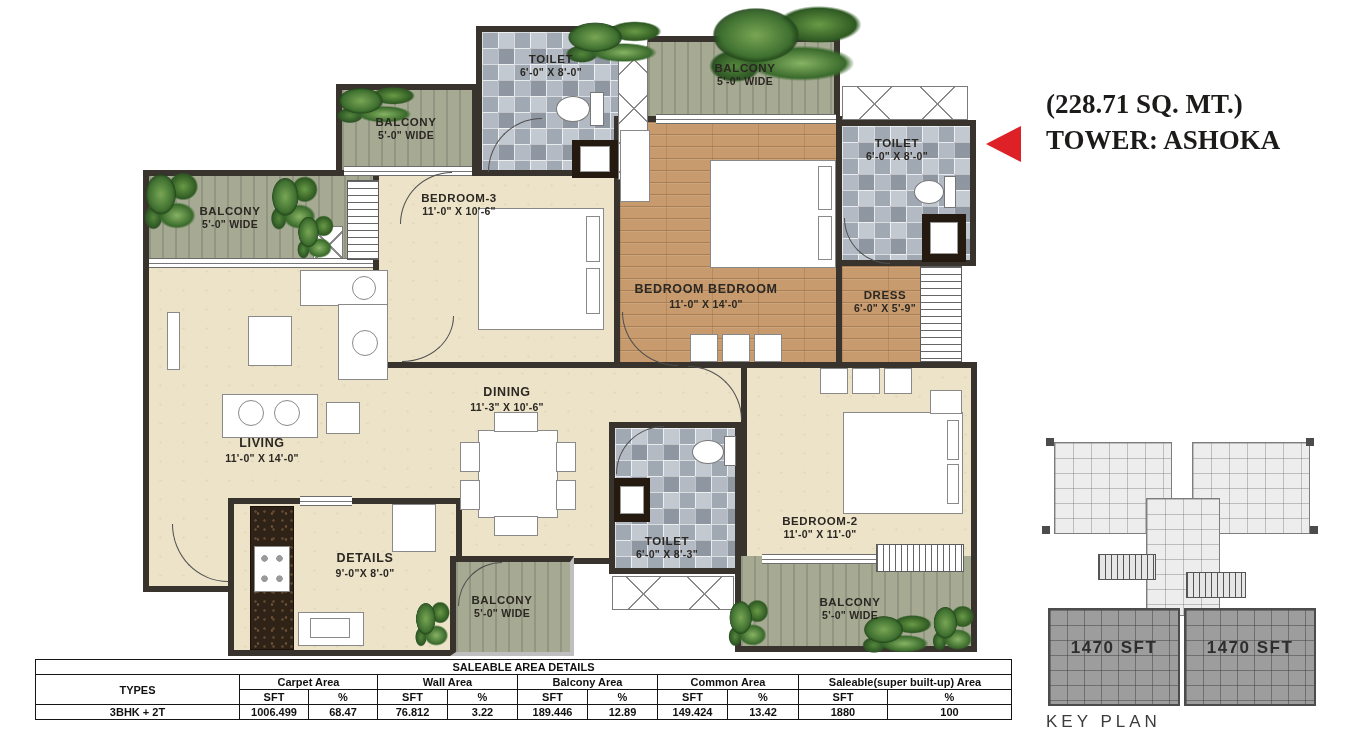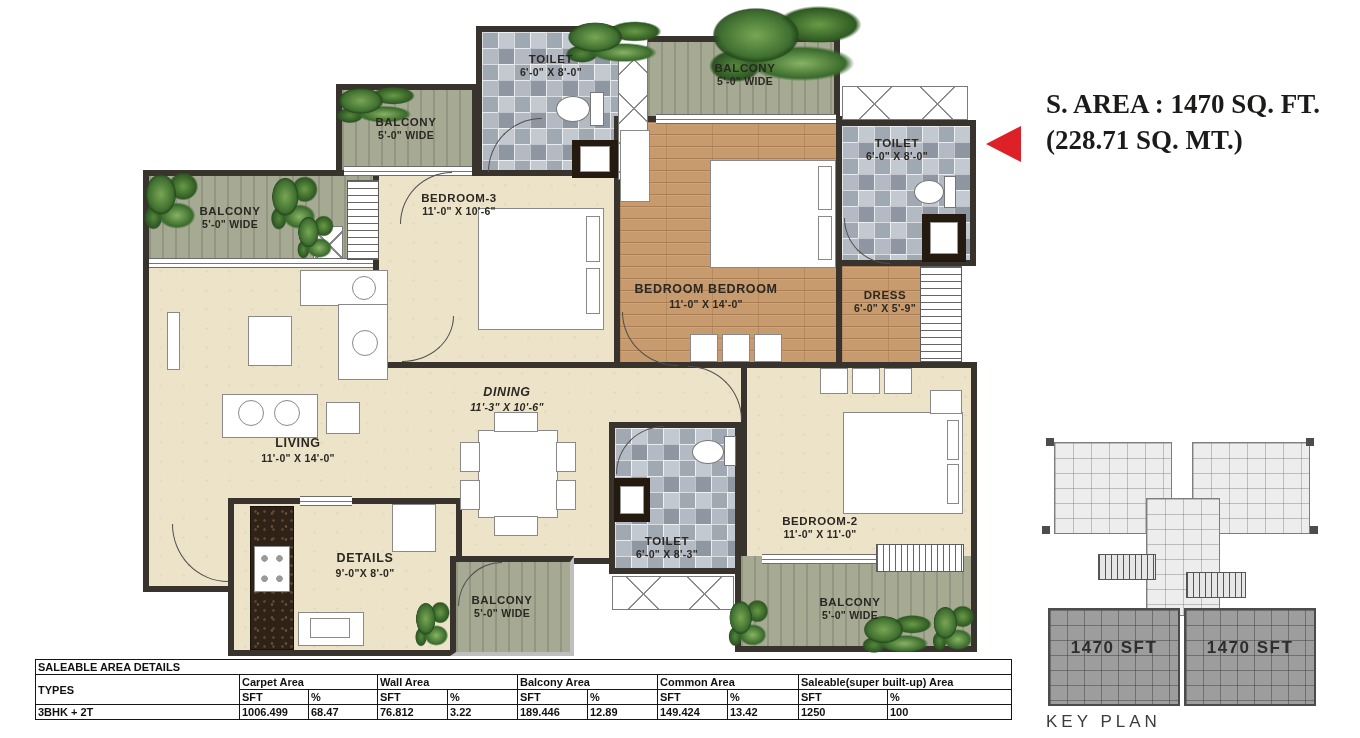--- a/index.html
+++ b/index.html
@@ -73,21 +73,21 @@
                      repeating-linear-gradient(to bottom,rgba(55,55,55,.45) 0 1px,transparent 1px 15px);}
   .kp-stair{position:absolute;box-sizing:border-box;background:#e6e6e6;border:1.5px solid #555;
     background-image:repeating-linear-gradient(to right,#555 0 1px,transparent 1px 6px);}
   .kp-sq{position:absolute;width:8px;height:8px;background:#4c4c4c;}
   .kp-label{position:absolute;left:0;right:0;top:28px;text-align:center;color:#2e2e2e;
     font-size:17px;font-weight:700;letter-spacing:1.5px;}
   #kp-caption{position:absolute;left:4px;top:274px;color:#3c3c3c;font-size:17px;letter-spacing:4px;}
   
   #area-table{position:absolute;left:35px;top:659px;border-collapse:collapse;table-layout:fixed;
     font-size:11px;font-weight:600;color:#111;}
-  #area-table td,#area-table th{border:1.4px solid #151515;padding:0 2px;height:14px;
+  #area-table td,#area-table th{border:1.4px solid #151515;text-align:center;padding:0 2px;height:14px;
     overflow:hidden;white-space:nowrap;font-weight:600;}
   #area-table .title{font-weight:700;}
 </style>
 </head>
 <body>
 
 <div id="canvas">
 
   <div>
 
@@ -230,25 +230,25 @@
       <span class="dims">11'-0" X 10'-6"</span>
     </div>
     <div class="room-label" style="left:706px;top:296px;font-size:12.5px;">
       <span class="nm">BEDROOM BEDROOM</span>
       <span class="dims">11'-0" X 14'-0"</span>
     </div>
     <div class="room-label" style="left:885px;top:302px;">
       <span class="nm">DRESS</span>
       <span class="dims">6'-0" X 5'-9"</span>
     </div>
-    <div class="room-label" style="left:262px;top:450px;font-size:12.5px;margin-left:36px;">
+    <div class="room-label" style="left:262px;top:450px;font-size:12.5px;">
       <span class="nm">LIVING</span>
       <span class="dims">11'-0" X 14'-0"</span>
     </div>
-    <div class="room-label" style="left:507px;top:399px;font-size:12.5px;font-style:italic;">
+    <div class="room-label" style="left:507px;top:399px;font-size:12.5px;">
       <span class="nm">DINING</span>
       <span class="dims">11'-3" X 10'-6"</span>
     </div>
     <div class="room-label" style="left:365px;top:565px;font-size:12.5px;">
       <span class="nm">DETAILS</span>
       <span class="dims">9'-0"X 8'-0"</span>
     </div>
     <div class="room-label" style="left:667px;top:548px;">
       <span class="nm">TOILET</span>
       <span class="dims">6'-0" X 8'-3"</span>
@@ -262,22 +262,22 @@
       <span class="dims">5'-0" WIDE</span>
     </div>
     <div class="room-label" style="left:850px;top:609px;">
       <span class="nm">BALCONY</span>
       <span class="dims">5'-0" WIDE</span>
     </div>
   </div>
 
   <div id="red-arrow"></div>
   <div id="annotation">
-    <div>S. AREA : 1470 SQ. FT.</div>
     <div>(228.71 SQ. MT.)</div>
+    <div>TOWER: ASHOKA</div>
   </div>
 
   <div id="keyplan">
     <div class="kp-unit" style="left:12px;top:4px;width:118px;height:92px;"></div>
     <div class="kp-unit" style="left:150px;top:4px;width:118px;height:92px;"></div>
     <div class="kp-unit" style="left:104px;top:60px;width:74px;height:118px;"></div>
     <div class="kp-stair" style="left:56px;top:116px;width:58px;height:26px;"></div>
     <div class="kp-stair" style="left:144px;top:134px;width:60px;height:26px;"></div>
     <div class="kp-sq" style="left:4px;top:0px;"></div>
     <div class="kp-sq" style="left:264px;top:0px;"></div>
@@ -333,19 +333,19 @@
     <tr>
       <td>3BHK + 2T</td>
       <td>1006.499</td>
       <td>68.47</td>
       <td>76.812</td>
       <td>3.22</td>
       <td>189.446</td>
       <td>12.89</td>
       <td>149.424</td>
       <td>13.42</td>
-      <td>1250</td>
+      <td>1880</td>
       <td>100</td>
     </tr>
   </tbody>
     </table>
 
 </div>
 
 </body></html>

